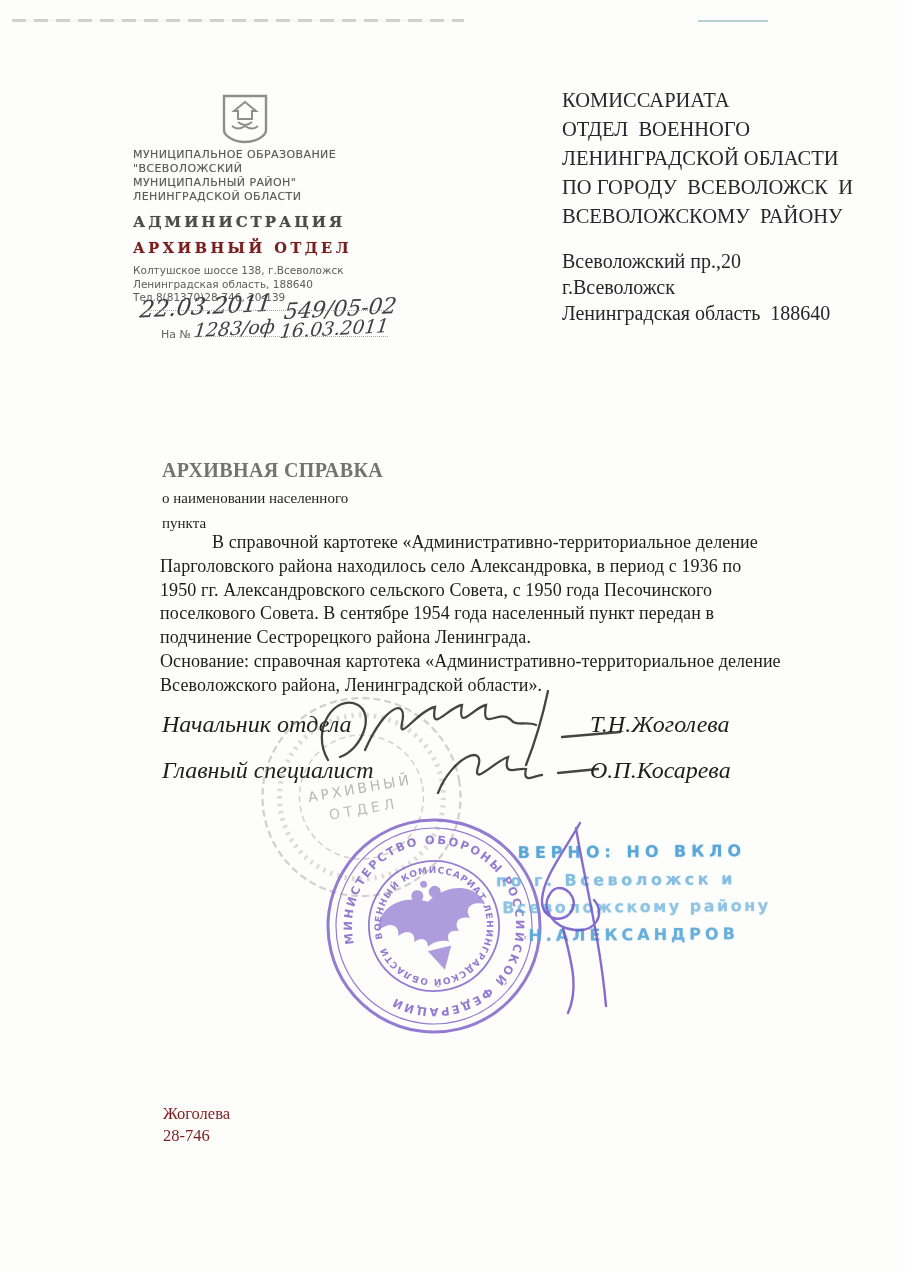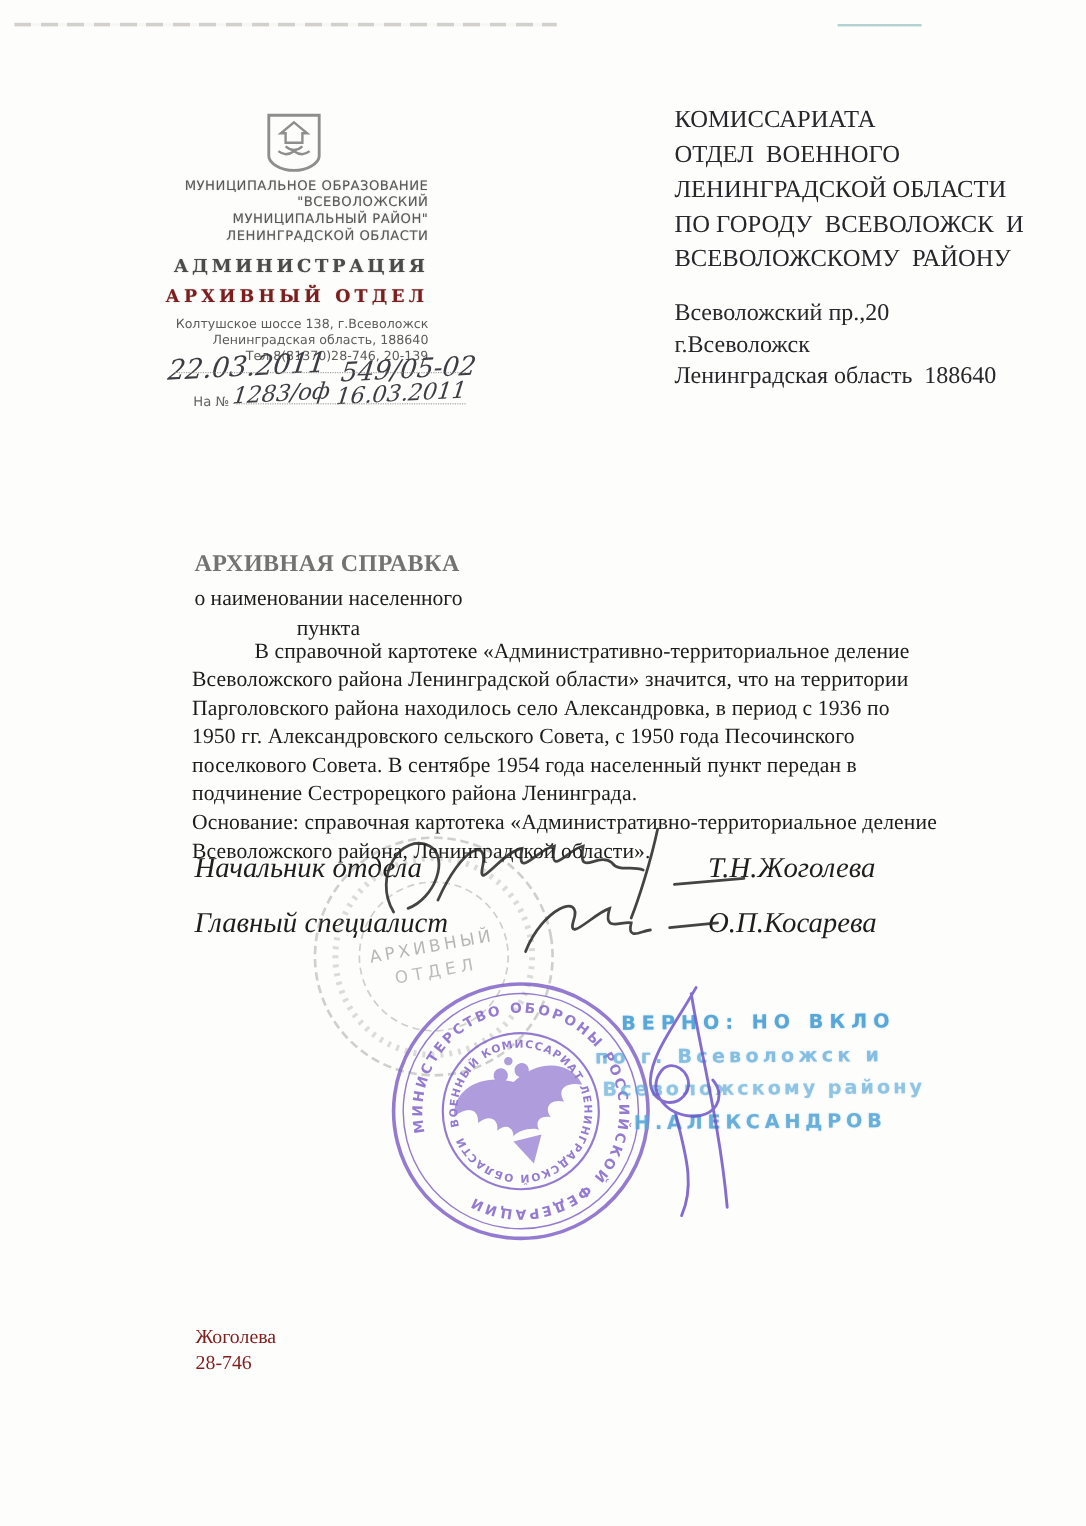--- a/index.html
+++ b/index.html
@@ -11,21 +11,21 @@
   }
 
   
   .scanline { position:absolute; pointer-events:none; }
   .scanline.a { left:12px; top:19px; width:452px; height:3px;
     background:repeating-linear-gradient(90deg, rgba(110,105,95,.55) 0 14px, rgba(110,105,95,.08) 14px 22px);
     opacity:.55; }
   .scanline.b { left:698px; top:20px; width:70px; height:2px; background:rgba(120,175,175,.55); }
 
   
-  .letterhead { position:absolute; left:133px; top:92px; width:224px; text-align:right; }
+  .letterhead { position:absolute; left:133px; top:92px; width:224px; text-align:left; }
   .lh-logo { display:block; margin:0 auto 4px auto; opacity:.75; }
   .lh-org div { font-family:"DejaVu Sans", sans-serif; font-size:11px; line-height:14px;
     color:#595959; letter-spacing:.4px; text-shadow:0 0 1px rgba(90,90,90,.4); }
   .lh-admin { margin-top:9px; font-family:"DejaVu Serif", serif; font-weight:bold;
     font-size:15px; letter-spacing:3px; color:#4b4b4b; text-shadow:0 0 1px rgba(70,70,70,.5); }
   .lh-dept { margin-top:8px; font-family:"DejaVu Serif", serif; font-weight:bold;
     font-size:14.5px; letter-spacing:3.5px; color:#7f1d1d; text-shadow:0 0 1px rgba(70,70,70,.5); }
   .lh-addr { margin-top:8px; font-family:"DejaVu Sans", sans-serif; font-size:10.5px;
     line-height:13.5px; color:#5c5c5c; }
 
@@ -43,21 +43,21 @@
 
   
   .recipient { position:absolute; left:562px; top:86px; width:330px; }
   .recipient .org div { font-size:20.5px; line-height:29px; white-space:pre; color:#26262b; }
   .recipient .addr { margin-top:17px; }
   .recipient .addr div { font-size:20px; line-height:26px; white-space:pre; color:#26262b; }
 
   
   .cert-title { position:absolute; left:162px; top:459px; font-size:20px; font-weight:bold;
     letter-spacing:.4px; color:#737373; }
-  .cert-subject { position:absolute; left:162px; top:486px; font-size:18px; line-height:24.5px;text-align:center; }
+  .cert-subject { position:absolute; left:162px; top:486px; font-size:15px; line-height:24.5px; }
   .cert-body { position:absolute; left:160px; top:531px; width:648px; font-size:18px;
     line-height:23.8px; color:#1c1c1c; letter-spacing:.1px; }
   .cert-body .ln.indent { padding-left:52px; }
   .sig-row { position:absolute; left:162px; width:640px; font-size:24px;font-style:italic; }
   .sig-row .pos { display:inline-block; }
   .sig-row .name { position:absolute; left:428px; top:0; }
   .sig1 { top:711px; } .sig2 { top:757px; }
 
   .footer { position:absolute; left:163px; top:1103px; font-size:16.5px; line-height:22px; color:#7f1d1d; }
 
@@ -130,21 +130,20 @@
     </div>
   </div>
 
   <div class="cert-title">АРХИВНАЯ СПРАВКА</div>
   <div class="cert-subject">
     <div>о наименовании населенного</div>
     <div>пункта</div>
   </div>
   <div class="cert-body">
     <div class="ln indent">В справочной картотеке «Административно-территориальное деление</div>
-    <div class="ln">Всеволожского района Ленинградской области» значится, что на территории</div>
     <div class="ln">Парголовского района находилось село Александровка, в период с 1936 по</div>
     <div class="ln">1950 гг. Александровского сельского Совета, с 1950 года Песочинского</div>
     <div class="ln">поселкового Совета. В сентябре 1954 года населенный пункт передан в</div>
     <div class="ln">подчинение Сестрорецкого района Ленинграда.</div>
     <div class="ln">Основание: справочная картотека «Административно-территориальное деление</div>
     <div class="ln">Всеволожского района, Ленинградской области».</div>
   </div>
 
   <div class="sig-row sig1">
     <span class="pos">Начальник отдела</span>

